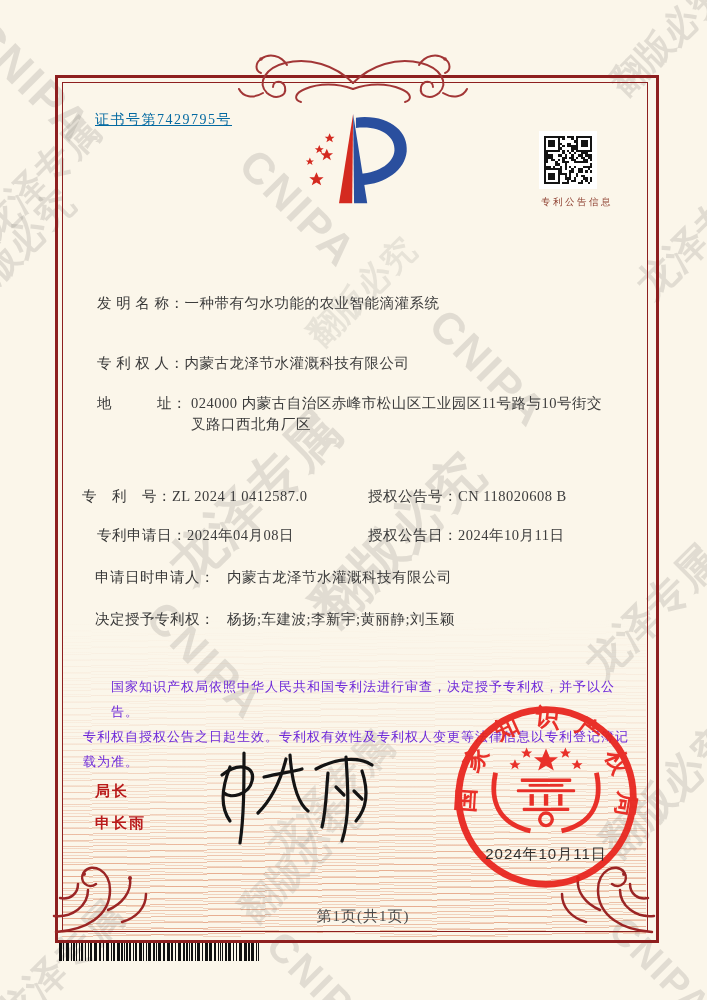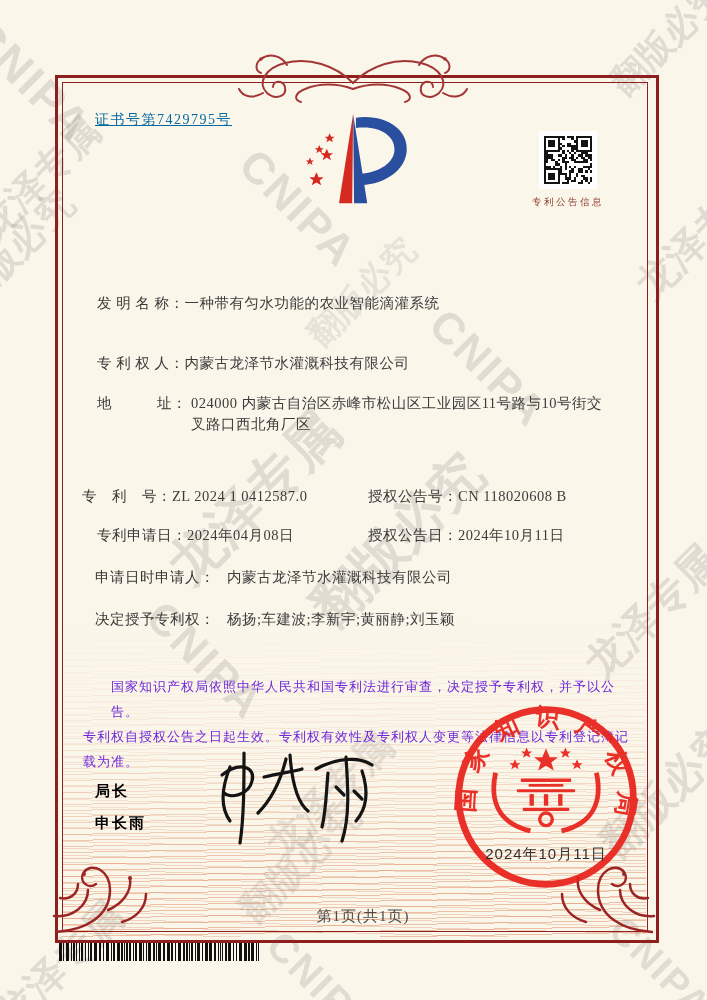--- a/index.html
+++ b/index.html
@@ -23,22 +23,22 @@
   
   .abs{position:absolute;z-index:5;}
   .cert-no{left:95px;top:111px;font-size:14px;letter-spacing:1.5px;color:#0369a1;text-decoration:underline;}
   .title{left:55px;top:208px;width:598px;text-align:center;font-size:33px;font-weight:bold;
          letter-spacing:13px;text-indent:13px;color:#141414;}
   .flabel{color:#383838;}
   .fval{color:#3c3c3c;}
   .frow{font-size:14.5px;letter-spacing:.5px;line-height:21px;}
   .decl{font-size:13px;line-height:25px;letter-spacing:1px;color:#6d28d9;}
   .sig-print{font-family:Liberation Mono, monospace;font-weight:bold;
-             font-size:15px;color:#000000;letter-spacing:2px;}
-  .qr-caption{font-size:9.5px;color:#8b3a2a;letter-spacing:2.5px;text-align:center;}
+             font-size:15px;color:#b91c1c;letter-spacing:2px;}
+  .qr-caption{font-size:9.5px;color:#8b3a2a;letter-spacing:2.5px;text-align:right;}
   .footer-page{left:64px;top:907px;width:598px;text-align:center;font-size:15px;color:#4a4a4a;letter-spacing:1px;}
   svg{display:block;}
 </style>
 </head>
 <body>
 
 <div class="page">
 
   <div class="wm wm-en" style="left:30px;top:80px;font-size:46px;">CNIPA</div>
   <div class="wm wm-cn" style="left:668px;top:38px;font-size:36px;">翻版必究</div>

